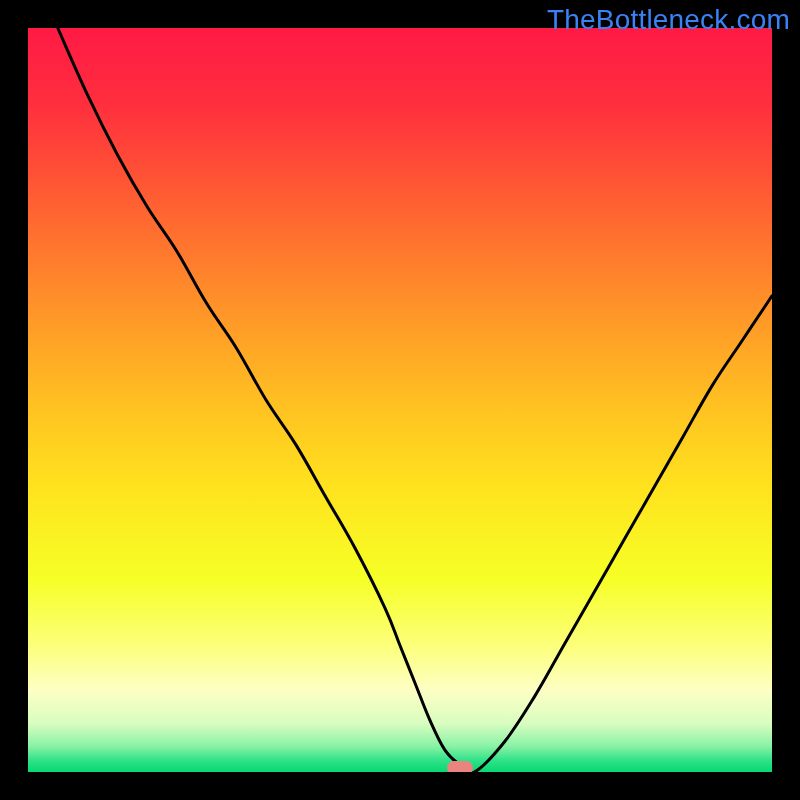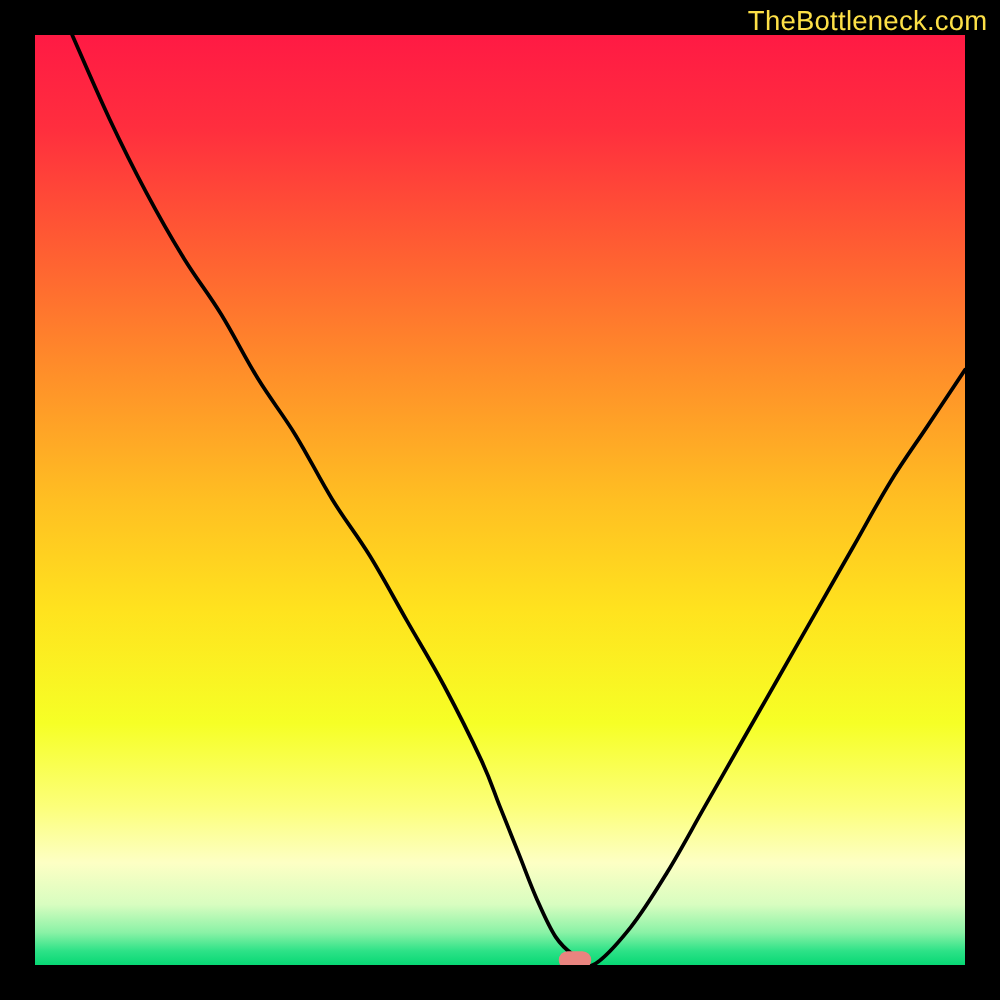--- a/index.html
+++ b/index.html
@@ -14,22 +14,22 @@
   .frame {
     position: relative;
     width: 800px;
     height: 800px;
     background: #000;
   }
   .watermark {
     position: absolute;
     top: 4px;
     right: 10px;
-    color: #fde047;
-    font-size: 22px;
+    color: #3b82f6;
+    font-size: 28px;
     font-weight: 500;
     z-index: 10;
     letter-spacing: 0.2px;
   }
   
   .plot-area {
     position: absolute;
     left: 28px;
     top: 28px;
     width: 744px;   

